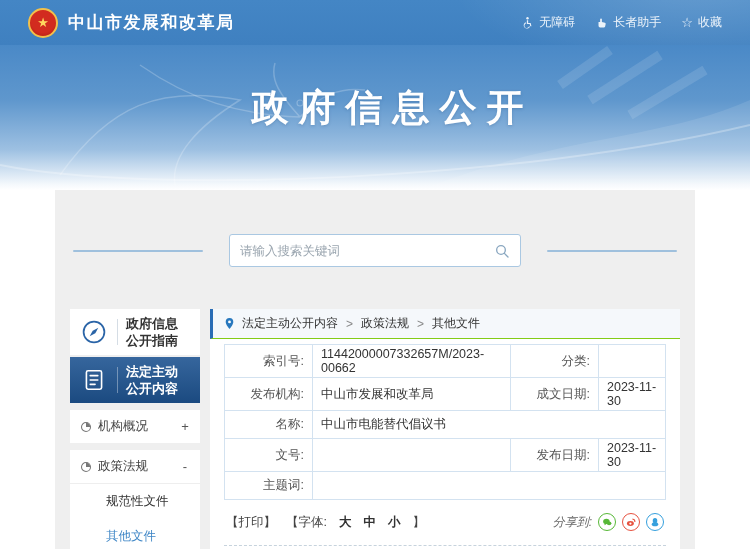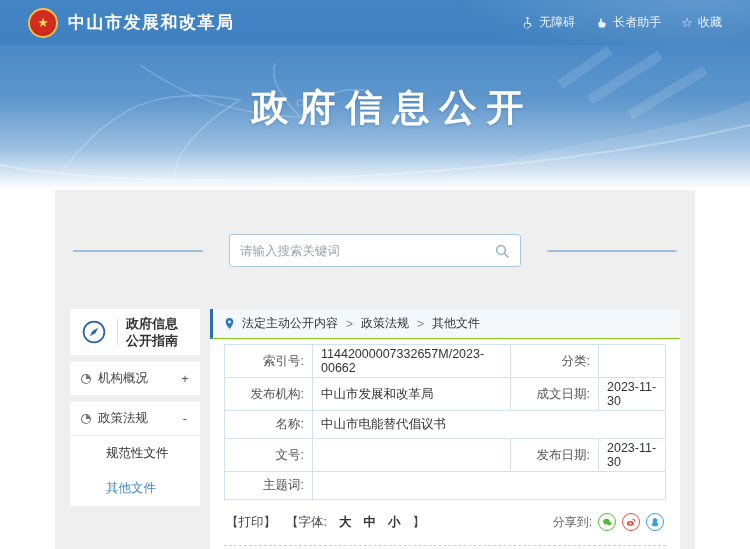--- a/index.html
+++ b/index.html
@@ -73,21 +73,21 @@
   .doc-table { width:calc(100% - 28px); margin:5px 14px 0; border-collapse:collapse; }
   .doc-table td { border:1px solid #d3e2f0; height:28px; font-size:12.5px; padding:2px 8px; background:#fff; }
   td.lab { width:88px; text-align:right; color:#555; white-space:nowrap; }
   td.val { color:#333; text-align:left; }
   td.val.v1 { width:198px; }
 
   .toolbar { display:flex; align-items:center; margin:13px 16px 8px; font-size:12.5px; color:#444; }
   .tool { cursor:pointer; }
   .fontset { margin-left:10px; display:flex; gap:12px; align-items:center; }
   .fontset .fs { cursor:pointer; color:#333; font-weight:bold; }
-  .share { margin-left:auto; display:flex; align-items:center; gap:6px; color:#666; font-size:12px; }
+  .share { margin-left:auto; display:flex; align-items:center; gap:6px; color:#666; font-size:12px;font-style:italic; }
   .share-ic { width:18px; height:18px; border-radius:50%; background:#fff; display:flex; align-items:center;
     justify-content:center; cursor:pointer; }
   .share-ic svg { width:12px; height:12px; }
   .share-ic.wx { border:1px solid #57b837; } .share-ic.wb { border:1px solid #e6513f; } .share-ic.qq { border:1px solid #36a0dd; }
 
   .dashed { border-top:1px dashed #c7d3dd; margin:14px 14px 0; }
 </style>
 </head>
 <body>
 
@@ -155,20 +155,34 @@
           <svg viewBox="0 0 24 24">
               <circle cx="12" cy="12" r="9.6" fill="none" stroke="#2a64a7" stroke-width="1.6"></circle>
               <path d="M16 8 L13.2 13.2 L8 16 L10.8 10.8 Z" fill="#2a64a7"></path>
             </svg>
         </span>
         <span class="vdiv"></span>
         <span class="txt">
           <span>政府信息</span><br><span>公开指南</span>
         </span>
       </div>
+      <div class="side-card active">
+        <span class="ic">
+          <svg viewBox="0 0 24 24" fill="none" stroke="#ffffff" stroke-width="1.5" stroke-linecap="round">
+              <rect x="5" y="3.5" width="14" height="17" rx="1.5"></rect>
+              <line x1="8.5" y1="8" x2="15.5" y2="8"></line>
+              <line x1="8.5" y1="12" x2="15.5" y2="12"></line>
+              <line x1="8.5" y1="16" x2="13" y2="16"></line>
+            </svg>
+        </span>
+        <span class="vdiv"></span>
+        <span class="txt">
+          <span>法定主动</span><br><span>公开内容</span>
+        </span>
+      </div>
 
       <div class="menu-card">
         <div class="menu-item">
           <span class="b-ic">
             <svg viewBox="0 0 16 16">
                 <circle cx="8" cy="8" r="6" fill="none" stroke="#777" stroke-width="1.4"></circle>
                 <path d="M8 8 V2.4 A5.6 5.6 0 0 1 13.6 8 Z" fill="#777"></path>
               </svg>
           </span>
           <span>机构概况</span>

